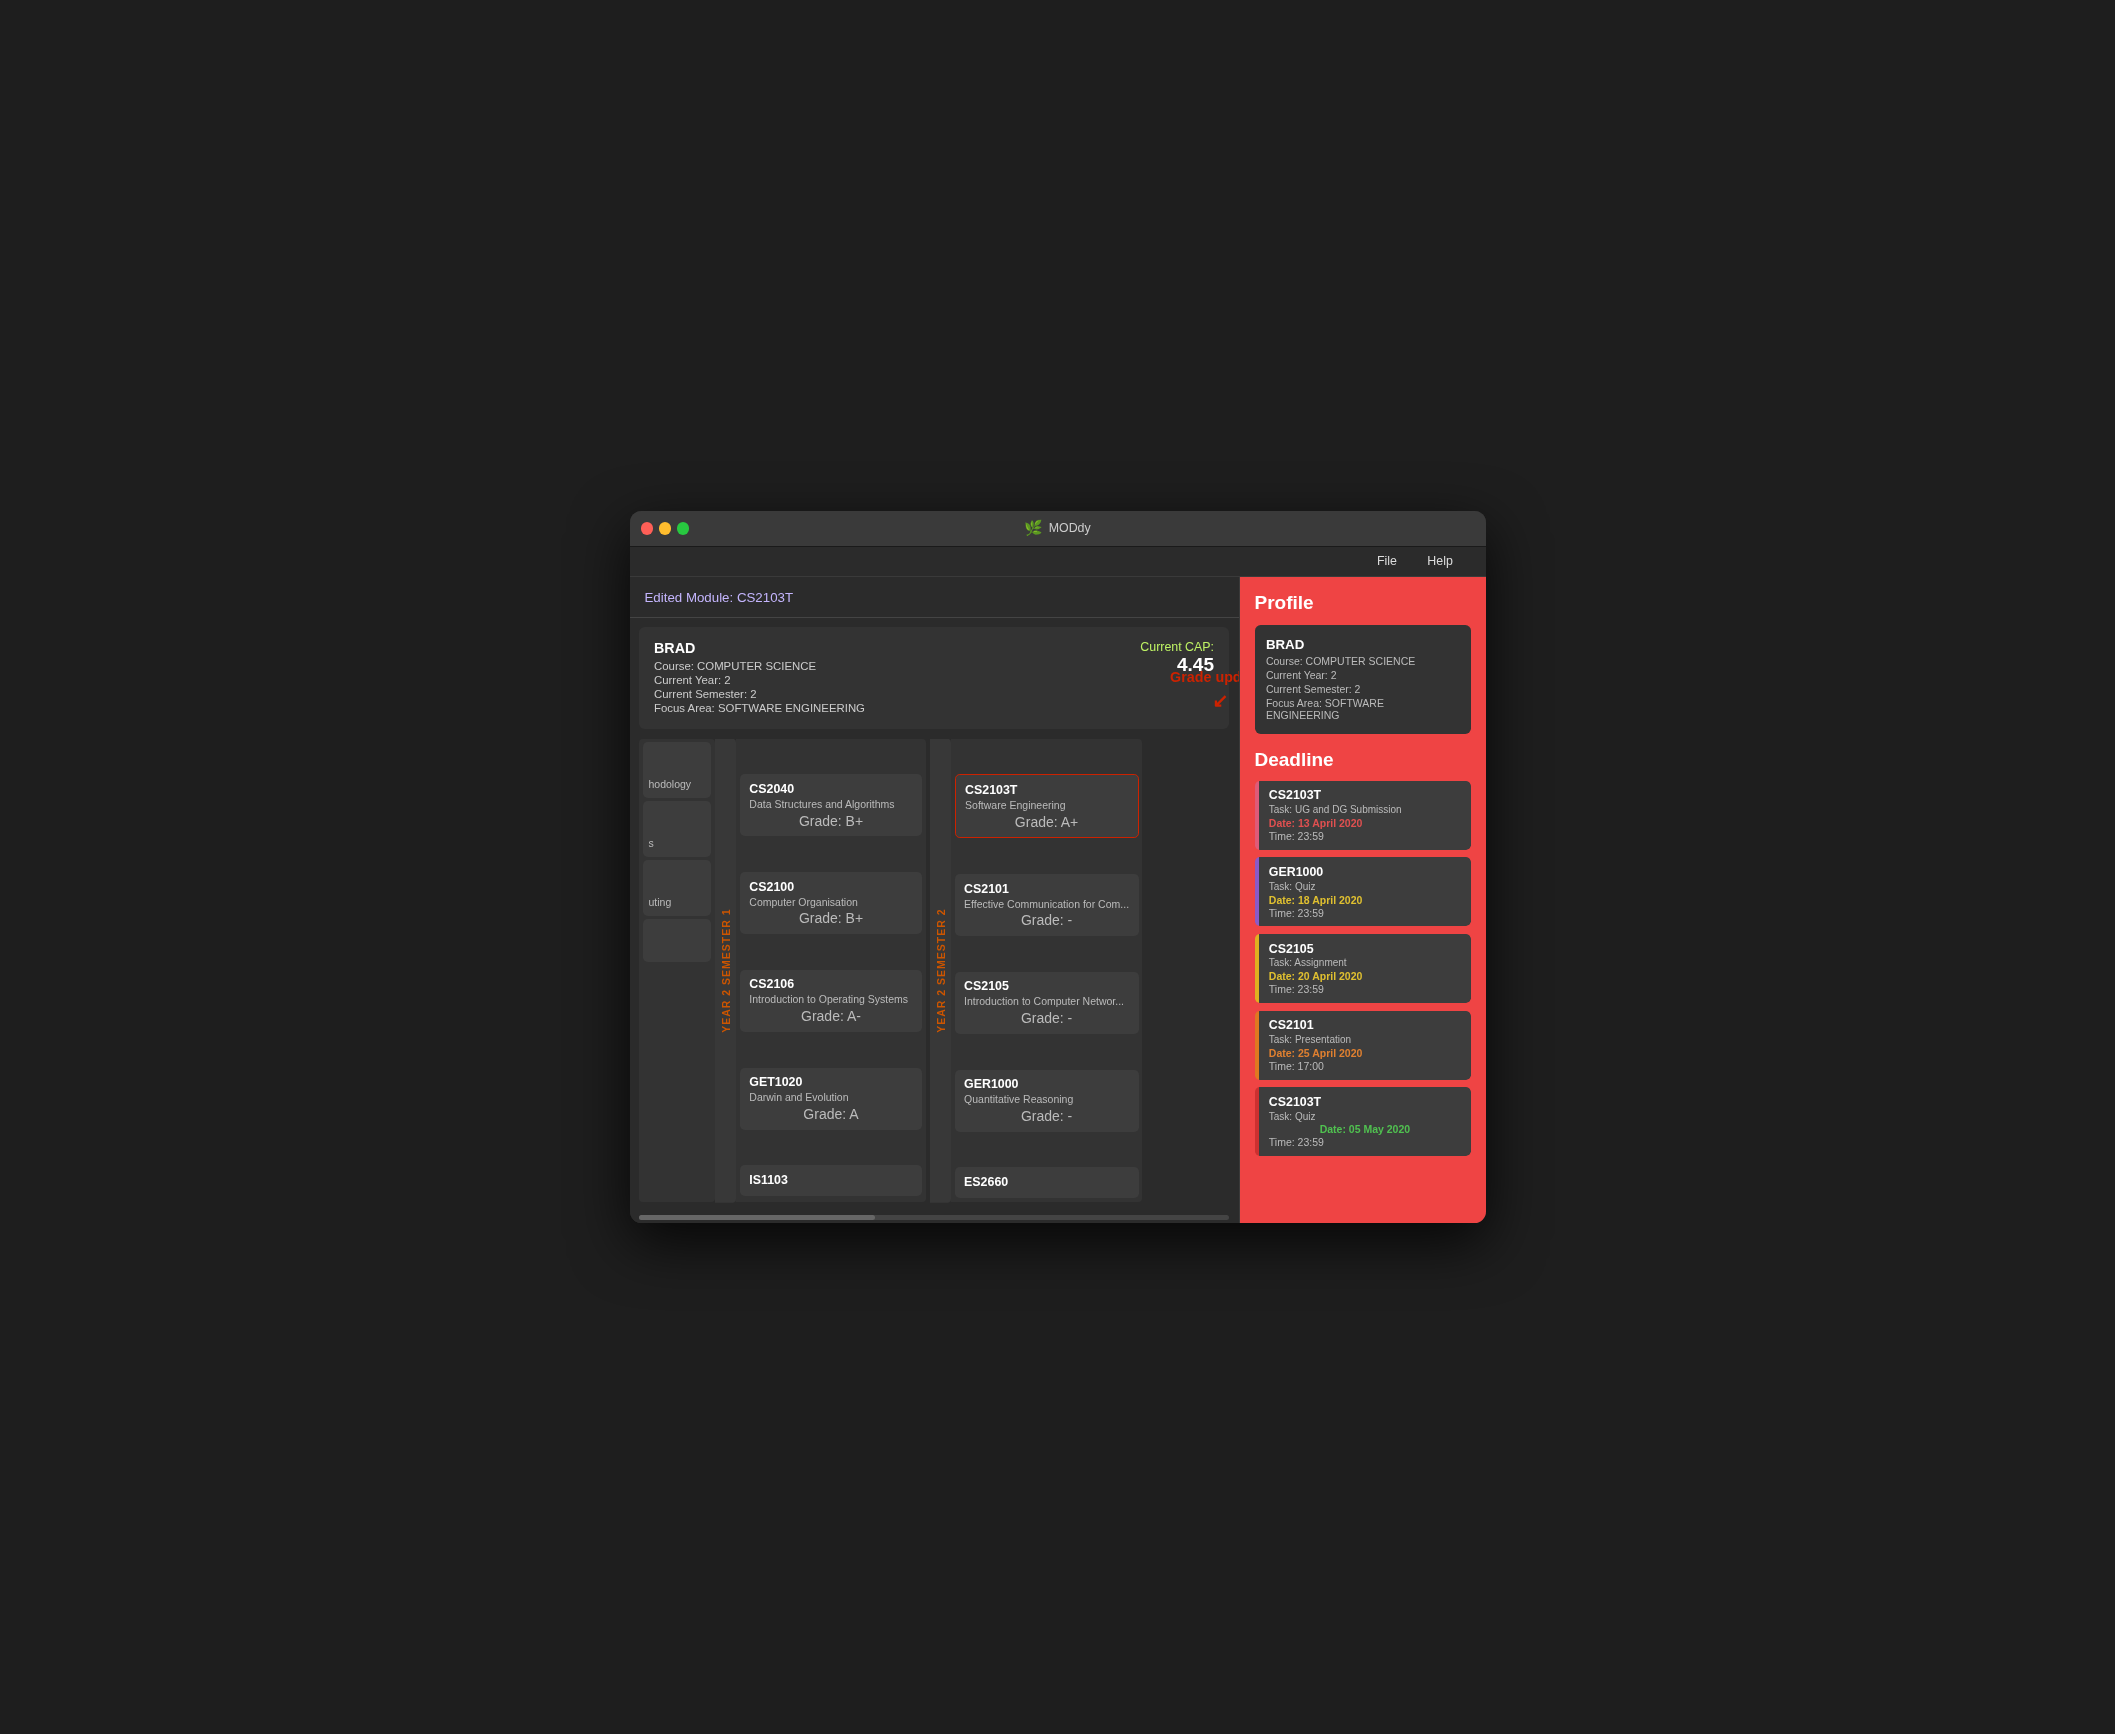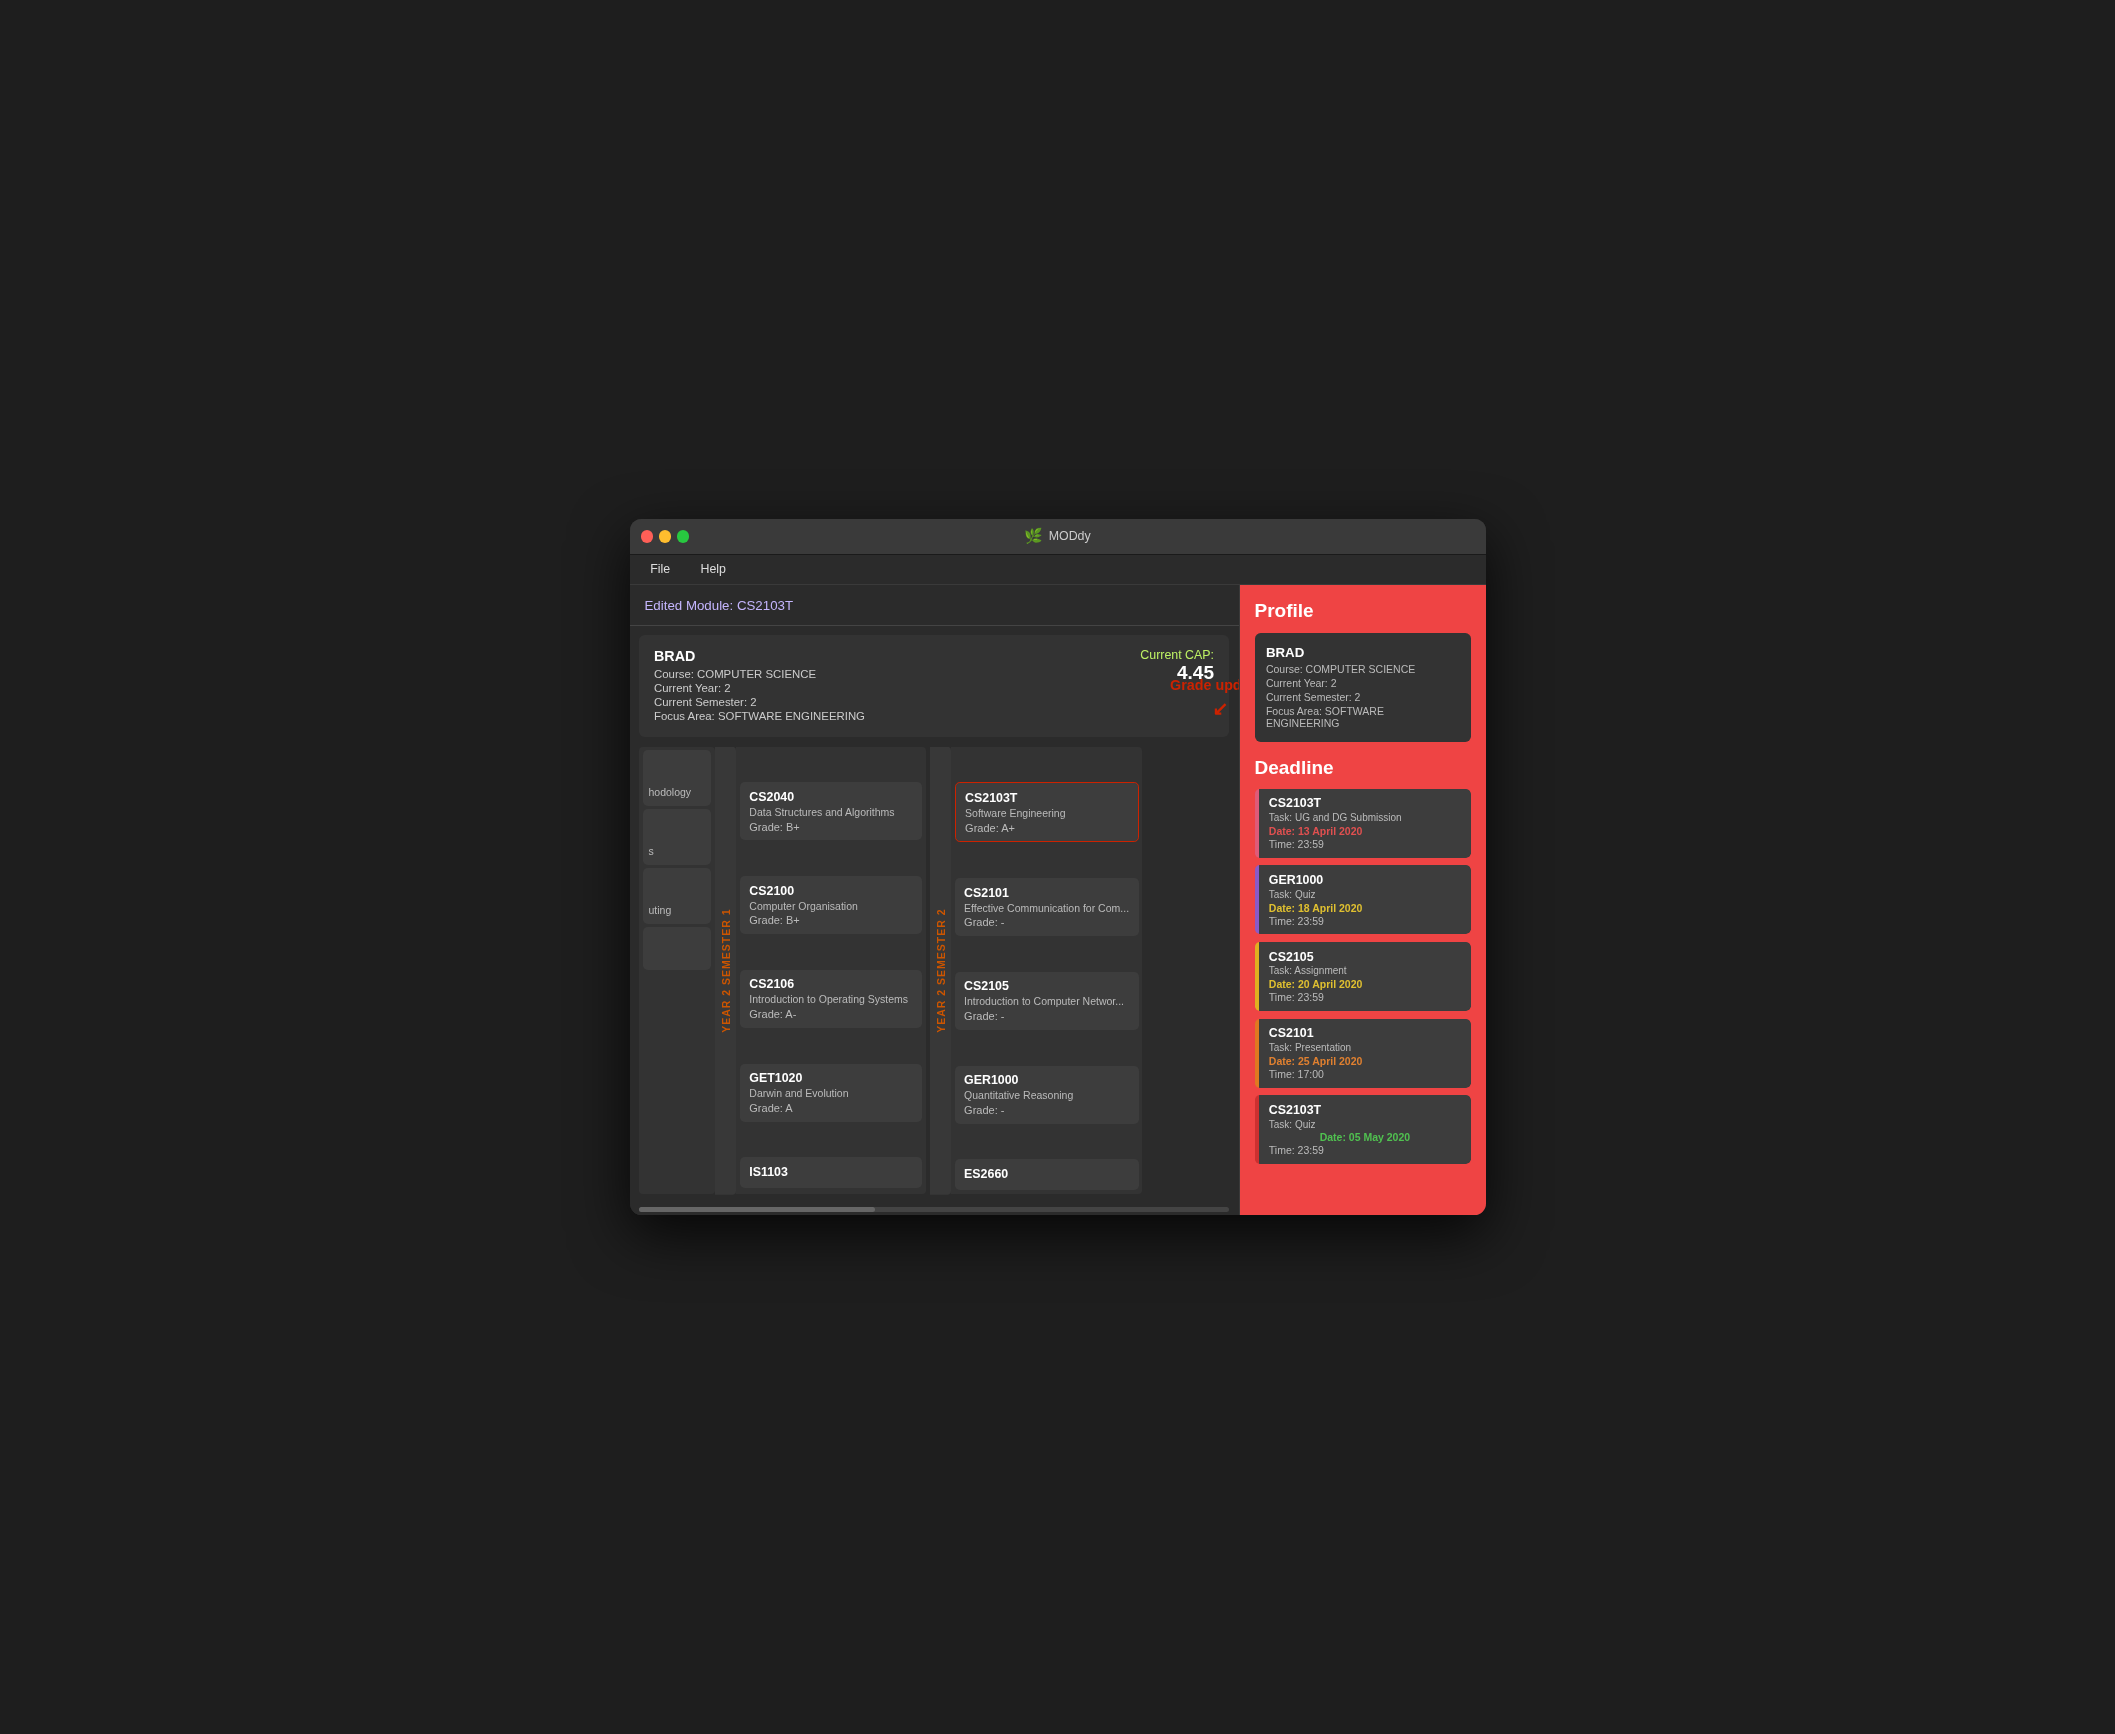--- a/index.html
+++ b/index.html
@@ -54,23 +54,24 @@
       align-items: center;
       gap: 5.7px;
     }
     .titlebar-icon { font-size: 15px; }
     
     .menubar {
       background: #2b2b2b;
       height: 30px;
       display: flex;
       align-items: center;
-      padding: 0 15px;
+      padding: 0 27px;
       gap: 19px;
       border-bottom: 1px solid #3a3a3a;
+      justify-content: flex-end;
     }
     .menubar-item {
       color: #ddd;
       font-size: 12.4px;
       cursor: pointer;
       padding: 1.9px 5.7px;
     }
     
     .main-layout {
       display: flex;
@@ -174,21 +175,21 @@
       padding: 7.6px 9.5px;
       min-width: 181px;
       cursor: pointer;
       margin-top: 32px;
     }
     .module-card.highlighted {
       border: 1.4px solid #cc2200;
     }
     .module-code { color: #fff; font-size: 12.4px; font-weight: 700; margin-bottom: 1.9px; }
     .module-name { color: #bbb; font-size: 10.5px; margin-bottom: 2.9px; white-space: nowrap; overflow: hidden; text-overflow: ellipsis; max-width: 171px; }
-    .module-grade { color: #bbb; font-size: 11px; }
+    .module-grade { color: #bbb; font-size: 14px; text-align: center; }
     
     .partial-semester {
       display: flex;
       flex-direction: column;
       gap: 3.8px;
       padding: 3.8px;
       background: #333;
       border-radius: 3.8px;
       min-width: 76px;
       max-width: 76px;

